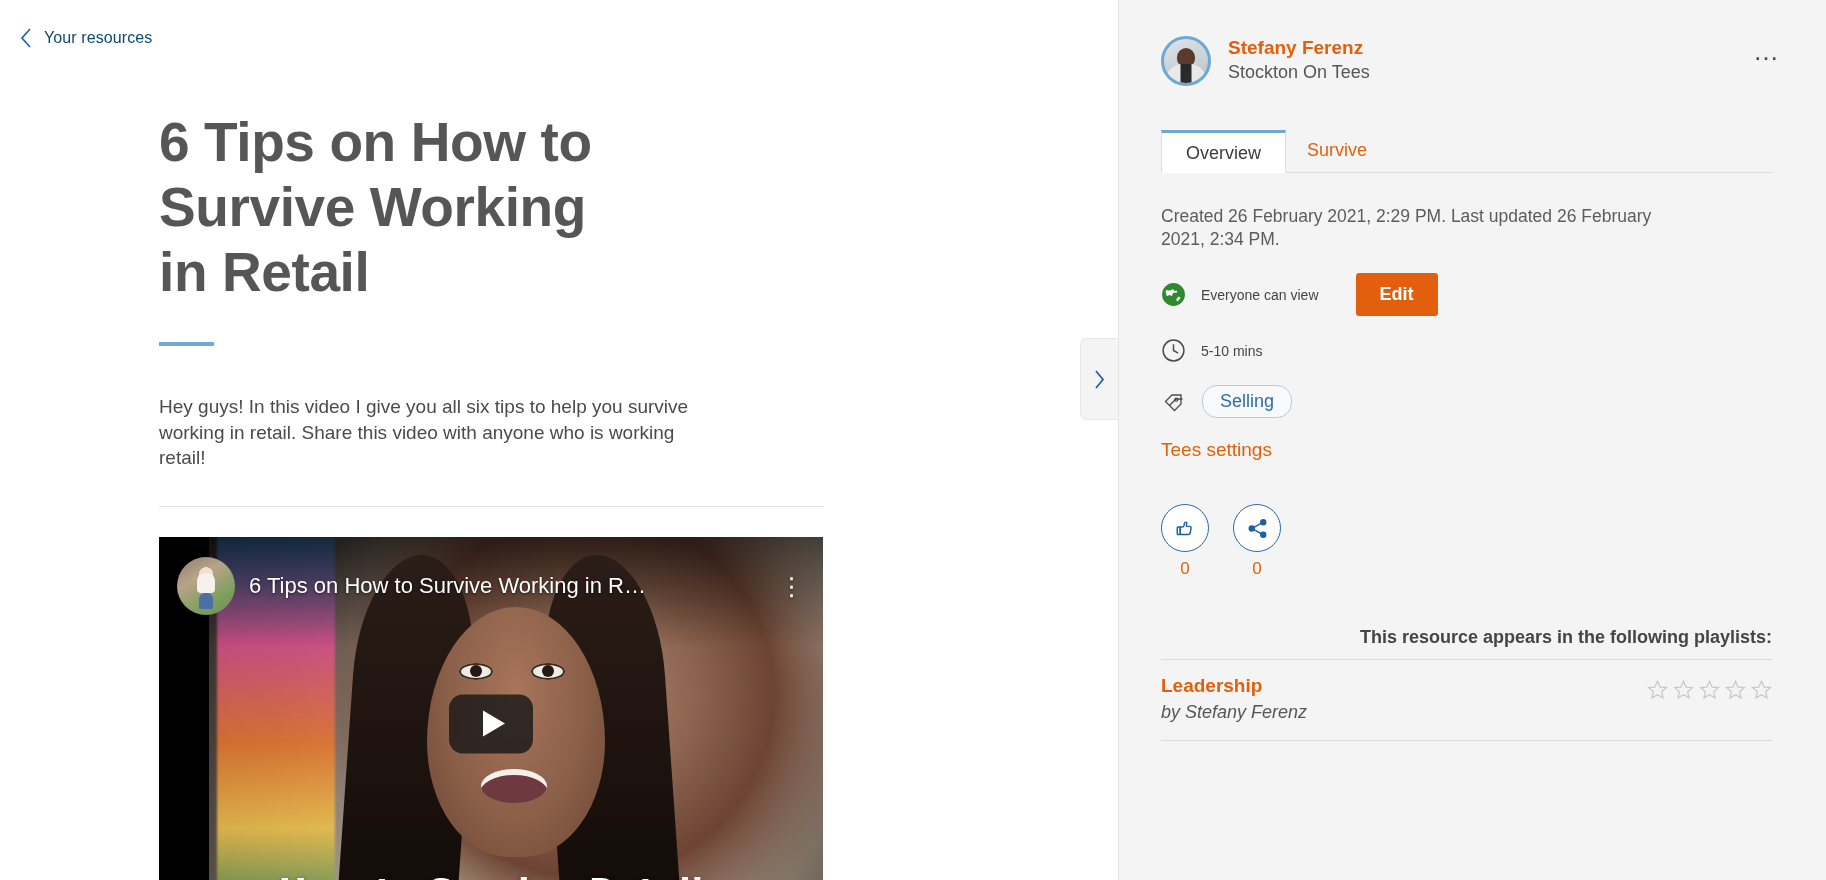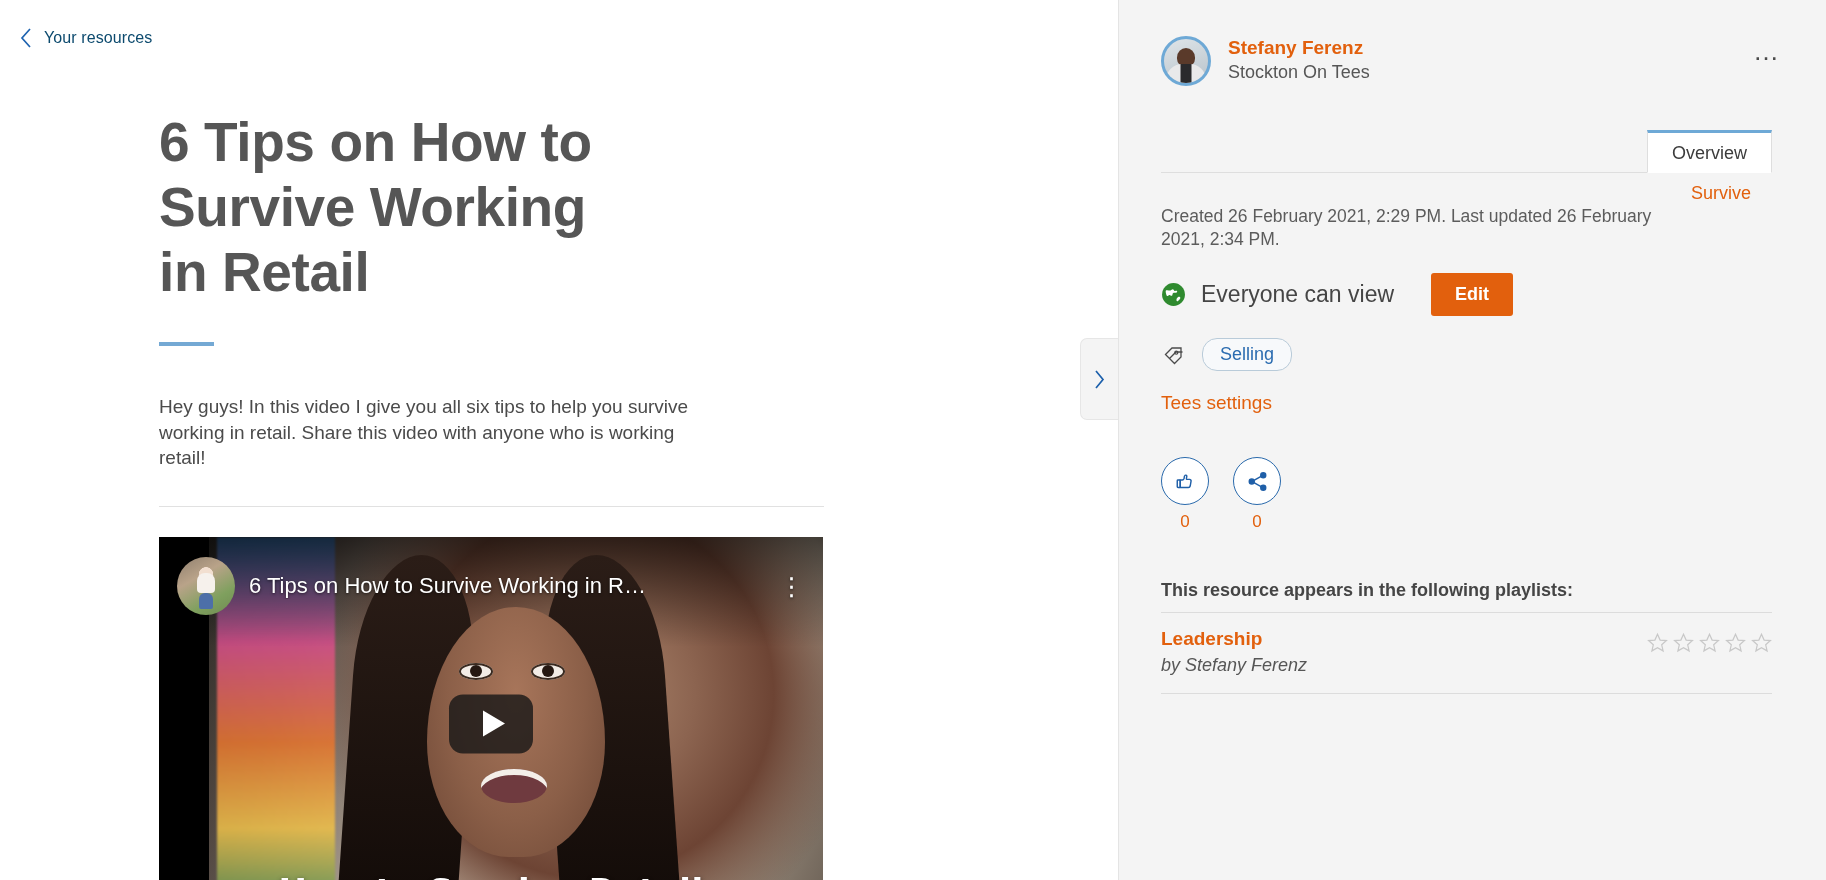--- a/index.html
+++ b/index.html
@@ -324,21 +324,20 @@
     letter-spacing: 2px;
     line-height: 16px;
   }
 
   .tabs {
     display: flex;
     align-items: flex-end;
     margin-top: 44px;
     border-bottom: 1px solid #dedede;
     height: 43px;
-    flex-direction: column;
   }
   .tab {
     padding: 0 21px;
     height: 43px;
     line-height: 43px;
     font-size: 18px;
     color: #e2600d;
     cursor: pointer;
   }
   .tab.active {
@@ -360,21 +359,21 @@
     max-width: 500px;
   }
 
   .meta-row {
     display: flex;
     align-items: center;
     gap: 15px;
     margin-top: 22px;
   }
   .meta-row .mr-text {
-    font-size: 23px;
+    font-size: 14px;
     color: #454545;
   }
   .icon-globe {
     width: 25px; height: 25px; flex: none;
   }
   .icon-clock { width: 25px; height: 25px; flex: none; color: #4b4b4b; }
   .icon-tag { width: 26px; height: 26px; flex: none; color: #4b4b4b; }
   .share-btn {
     margin-left: 22px;
     background: #e2600d;
@@ -428,20 +427,21 @@
     font-size: 17px;
     color: #e2600d;
     margin-top: 7px;
   }
 
   .playlists-title {
     font-size: 18px;
     font-weight: bold;
     color: #454545;
     margin-top: 48px;
+    text-align: right;
   }
   .playlists-sep {
     height: 1px;
     background: #dcdcdc;
     margin-top: 11px;
   }
   .playlist-row {
     display: flex;
     align-items: flex-start;
     justify-content: space-between;
@@ -551,20 +551,27 @@
 
     <div class="meta-row">
       <svg class="icon-globe" viewBox="0 0 24 24">
         <circle cx="12" cy="12" r="11" fill="#2f8a2f"></circle>
         <path fill="#ffffff" d="M5 8c1.6-.6 2.8.4 4 .2 1-.2 1.6-1.4 2.7-1.1.8.2.6 1.3 1.5 1.5.8.2 1.6-.5 2.2.1.5.5-.2 1.4-.9 1.6-1 .3-2.2-.2-3 .5-.7.6-.2 1.8-1 2.3-.9.5-1.6-.7-2.5-.6-.8.1-1.1 1.2-1.9 1-.9-.2-1-1.6-1.3-2.5-.2-.8-.6-2.6.2-3zM17 14.2c.7-.2 1.5.3 1.6 1 .1.8-.7 1.5-1.3 2-.6.5-1.1 1.4-1.9 1.2-.7-.2-.6-1.3-.4-2 .2-.9 1.1-1.9 2-2.2z"></path>
       </svg>
       <span class="mr-text">Everyone can view</span>
       <button class="share-btn">Edit</button>
     </div>
 
+    <div class="meta-row">
+      <svg class="icon-clock" viewBox="0 0 24 24" fill="none" stroke="currentColor" stroke-width="1.4">
+        <circle cx="12" cy="12" r="10"></circle>
+        <polyline points="12,6 12,12 16.5,14.5"></polyline>
+      </svg>
+      <span class="mr-text">5-10 mins</span>
+    </div>
 
     <div class="meta-row">
       <svg class="icon-tag" viewBox="0 0 26 26" fill="none" stroke="currentColor" stroke-width="1.3">
         <path d="M4.5 12.5 L11 6 L20 6 L20 15 L13.5 21.5 Z"></path>
         <path d="M8.5 16.5 L15 10 L21.5 10"></path>
         <circle cx="15.3" cy="10.7" r="1.5"></circle>
       </svg>
       <span class="tag-pill">Selling</span>
     </div>
 

